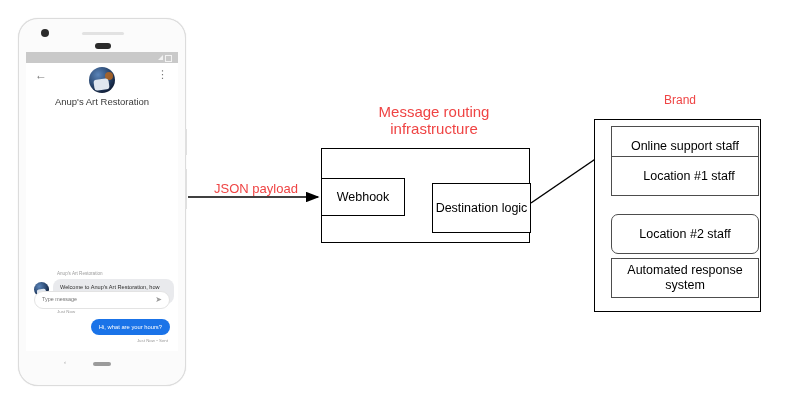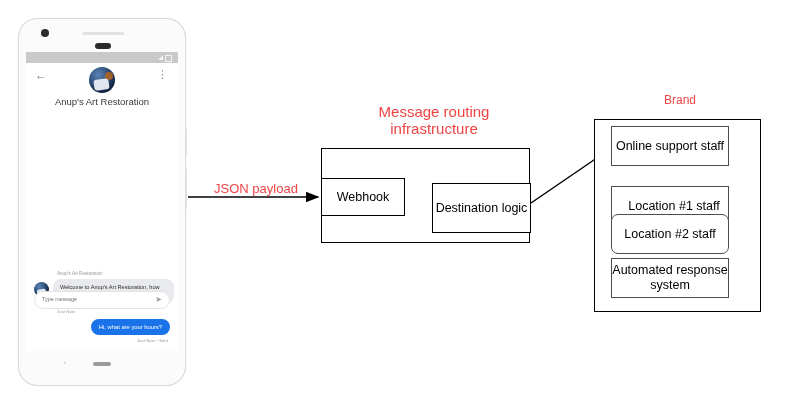--- a/index.html
+++ b/index.html
@@ -246,30 +246,30 @@
     left: 640px; top: 92px; width: 80px;
     font-size: 12px;
   }
   #brand-outer-box {
     left: 594px; top: 119px; width: 167px; height: 193px;
     border: 1.6px solid #000000;
     background: #ffffff;
   }
   .brand-item-box {
     position: absolute;
-    left: 611px; width: 118px; height: 40px;
+    left: 611px; width: 148px; height: 40px;
     border: 1.6px solid #4d4d4d;
     background: #ffffff;
     display: flex; align-items: center; justify-content: center;
     text-align: center;
     font-size: 12.5px; line-height: 15px;
     box-sizing: border-box;
   }
   #brand-item-0 { top: 126px; }
-  #brand-item-1 { top: 186px; padding-left: 8px; }
+  #brand-item-1 { top: 156px; padding-left: 8px; }
   #brand-item-2 { top: 214px; border-radius: 7px; }
   #brand-item-3 { top: 258px; }
 </style>
 </head>
 <body>
 
 <div class="abs" id="phone-mockup">
   <div id="phone-camera-dot"></div>
   <div id="phone-earpiece"></div>
   <div id="phone-sensor"></div>

